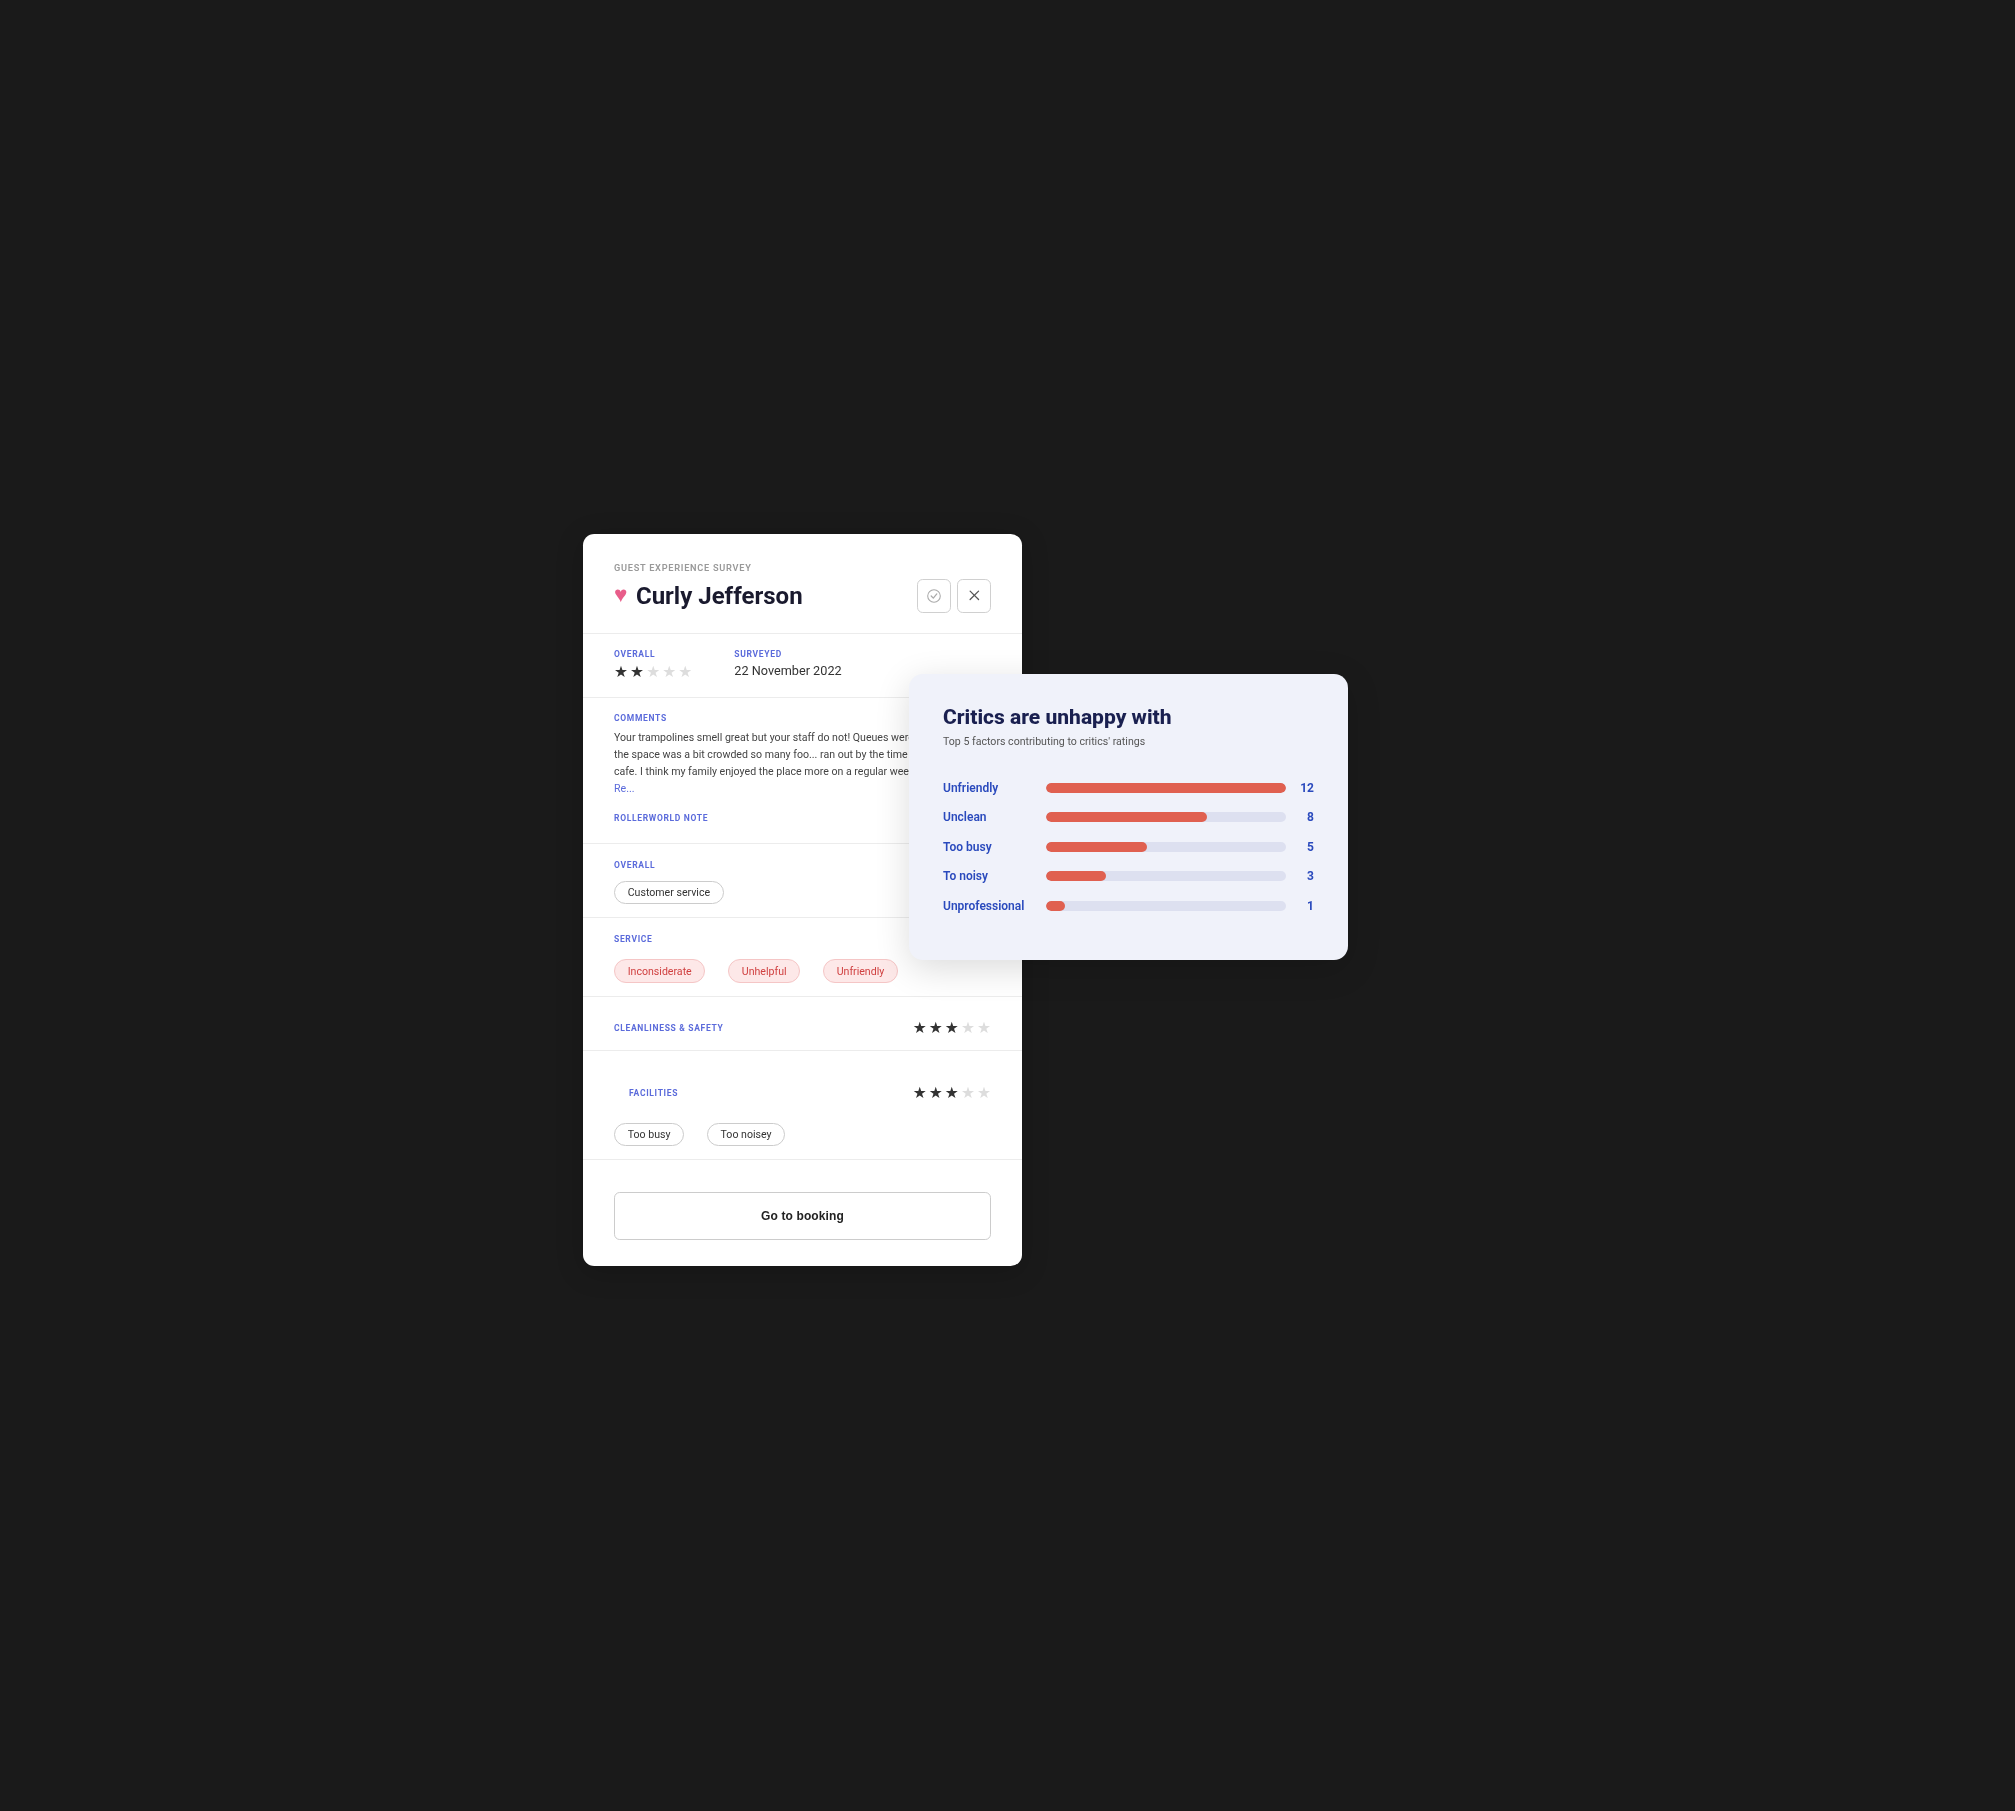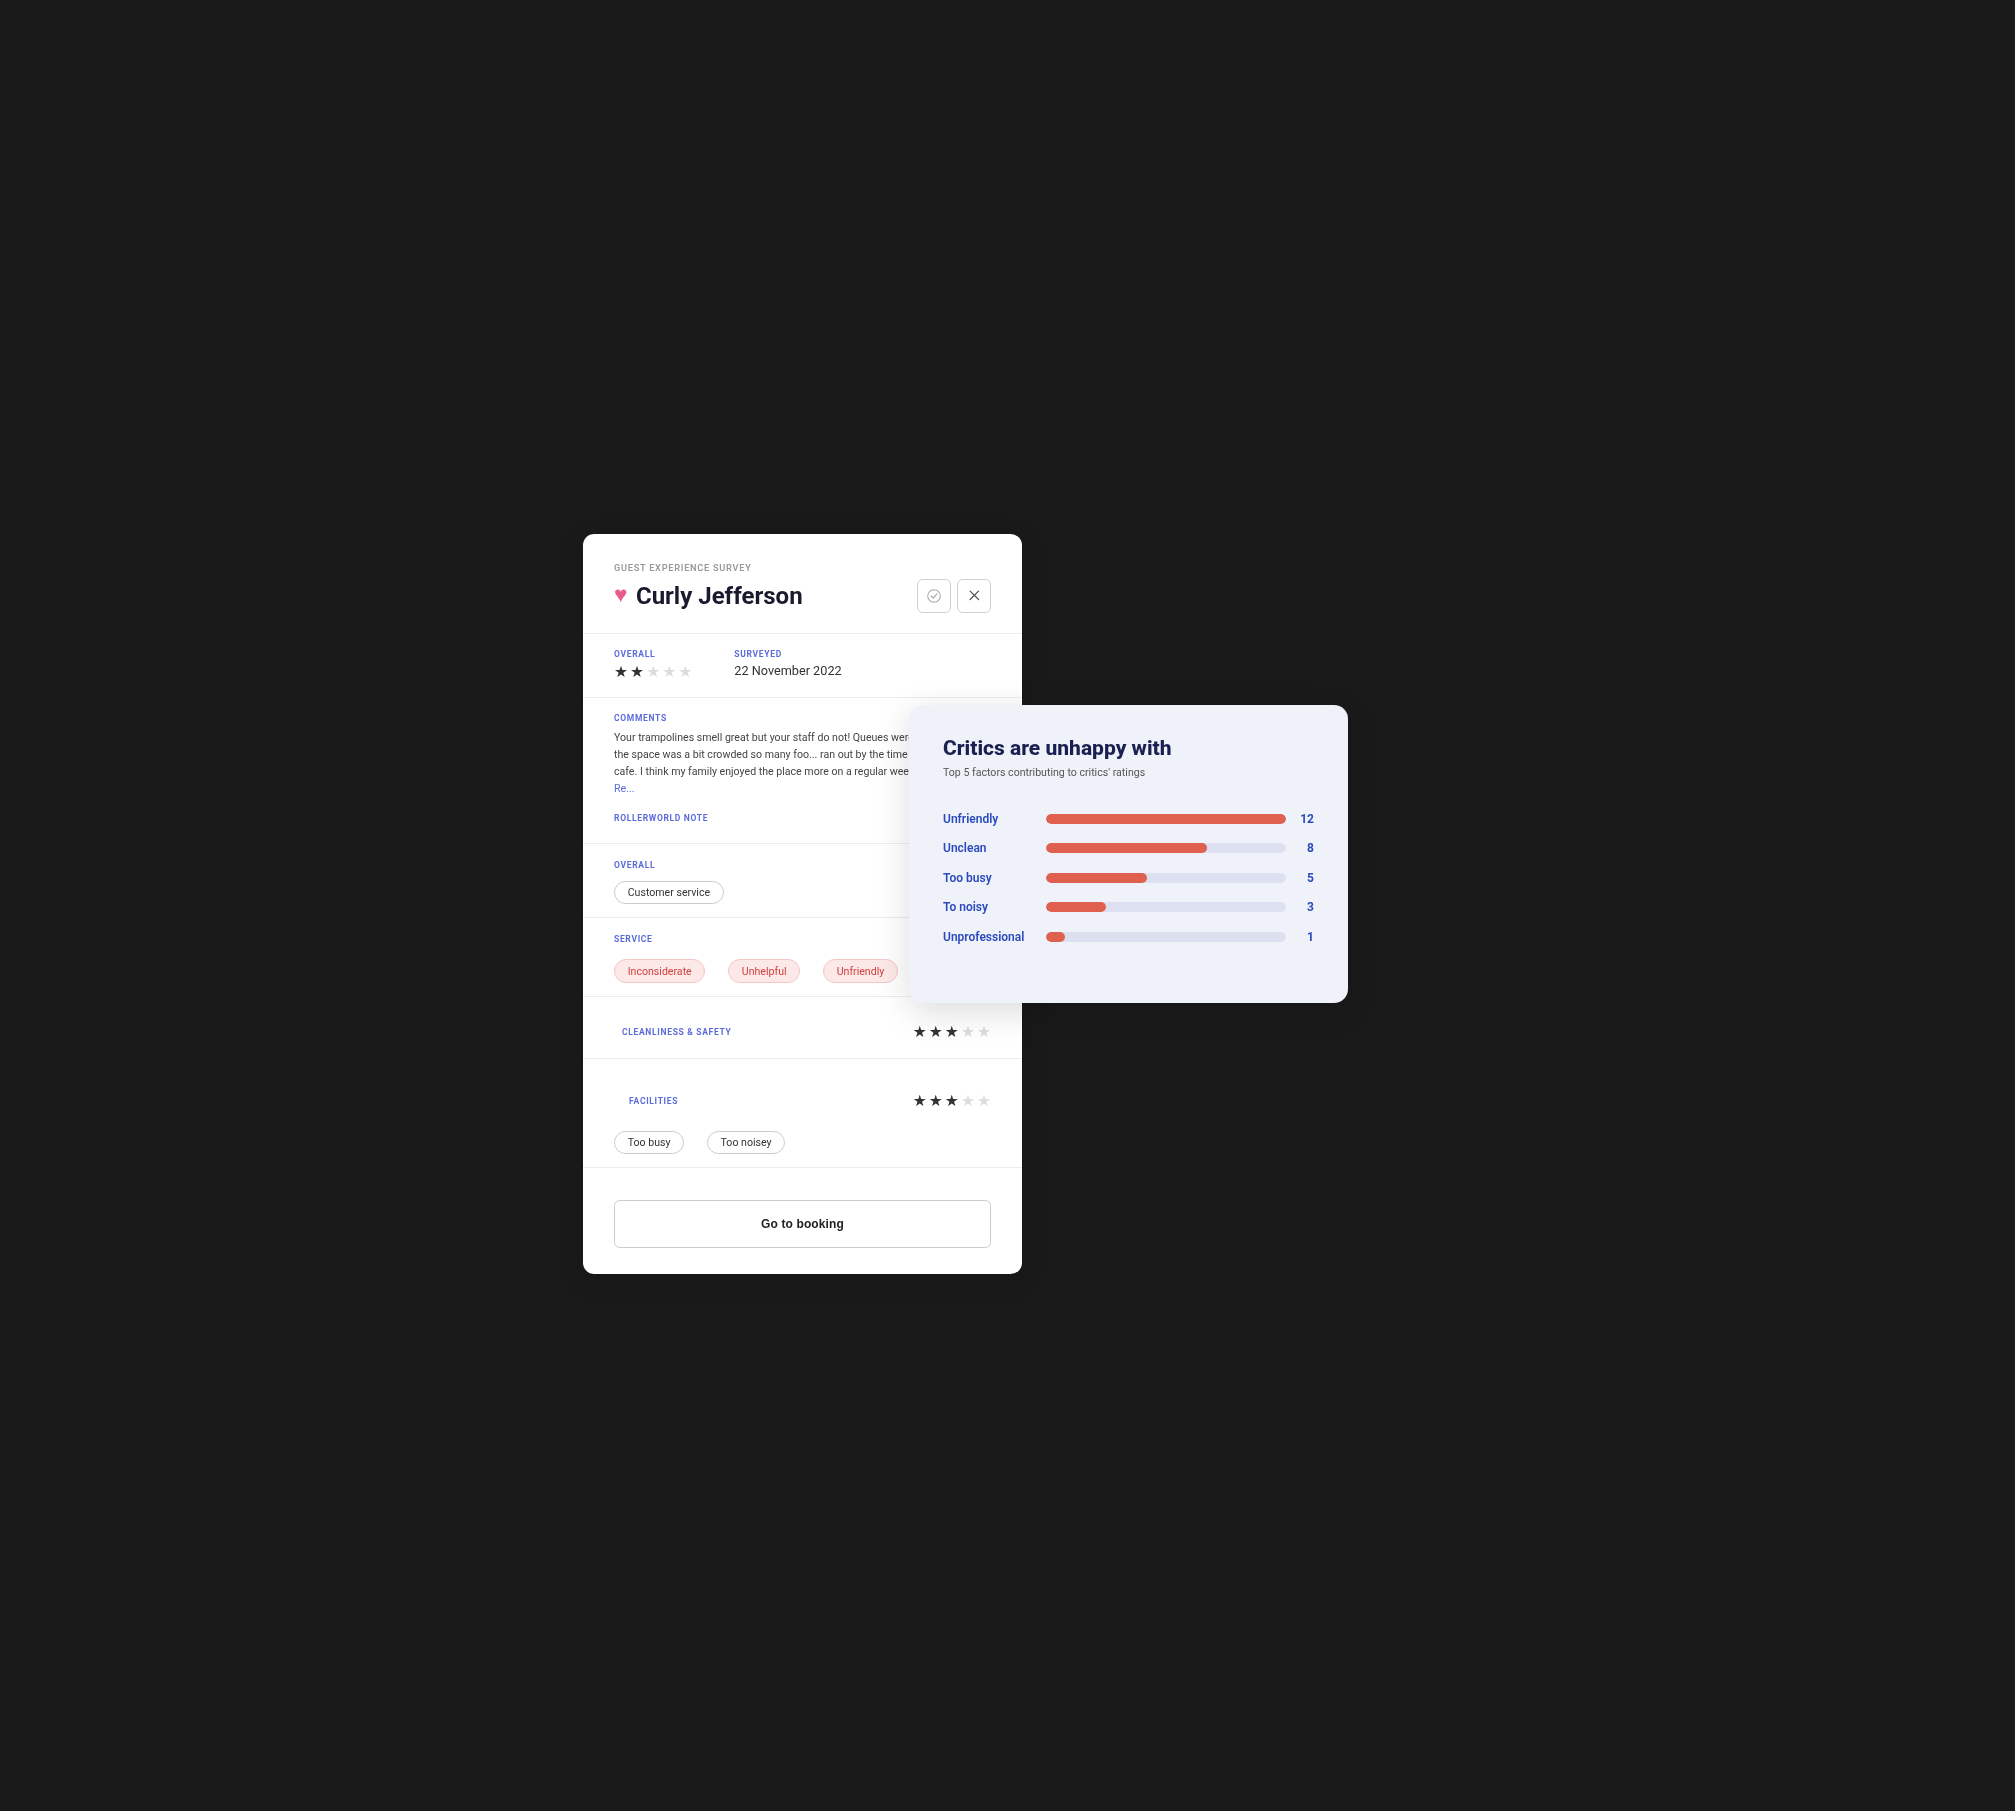--- a/index.html
+++ b/index.html
@@ -184,27 +184,27 @@
       font-weight: 600;
       color: #222;
       cursor: pointer;
       margin-top: 20px;
       letter-spacing: 0.01em;
     }
 
     
     .critics-card {
       position: absolute;
-      top: 171px;
+      top: 140px;
       left: 326px;
       width: 439px;
       background: #f0f2fa;
       border-radius: 14px;
       box-shadow: 0 8.5px 35px rgba(0,0,0,0.14);
-      padding: 31px 34px 43px 34px;
+      padding: 31px 34px 31px 34px;
       z-index: 2;
     }
     .critics-title {
       font-size: 21px;
       font-weight: 800;
       color: #1a2050;
       margin-bottom: 5.7px;
     }
     .critics-subtitle {
       font-size: 10.6px;
@@ -327,21 +327,21 @@
       <div class="tags-row">
         <span class="tag red">Inconsiderate</span>
         <span class="tag red">Unhelpful</span>
         <span class="tag red">Unfriendly</span>
       </div>
     </div>
 
     <div class="section-divider"></div>
 
     <div class="row-with-stars">
-      <div class="section-label" style="margin:8px">CLEANLINESS &amp; SAFETY</div>
+      <div class="section-label" style="margin:0">CLEANLINESS &amp; SAFETY</div>
       <div class="stars">
         <span class="star filled">★</span>
         <span class="star filled">★</span>
         <span class="star filled">★</span>
         <span class="star">★</span>
         <span class="star">★</span>
       </div>
     </div>
 
     <div class="section-divider"></div>

